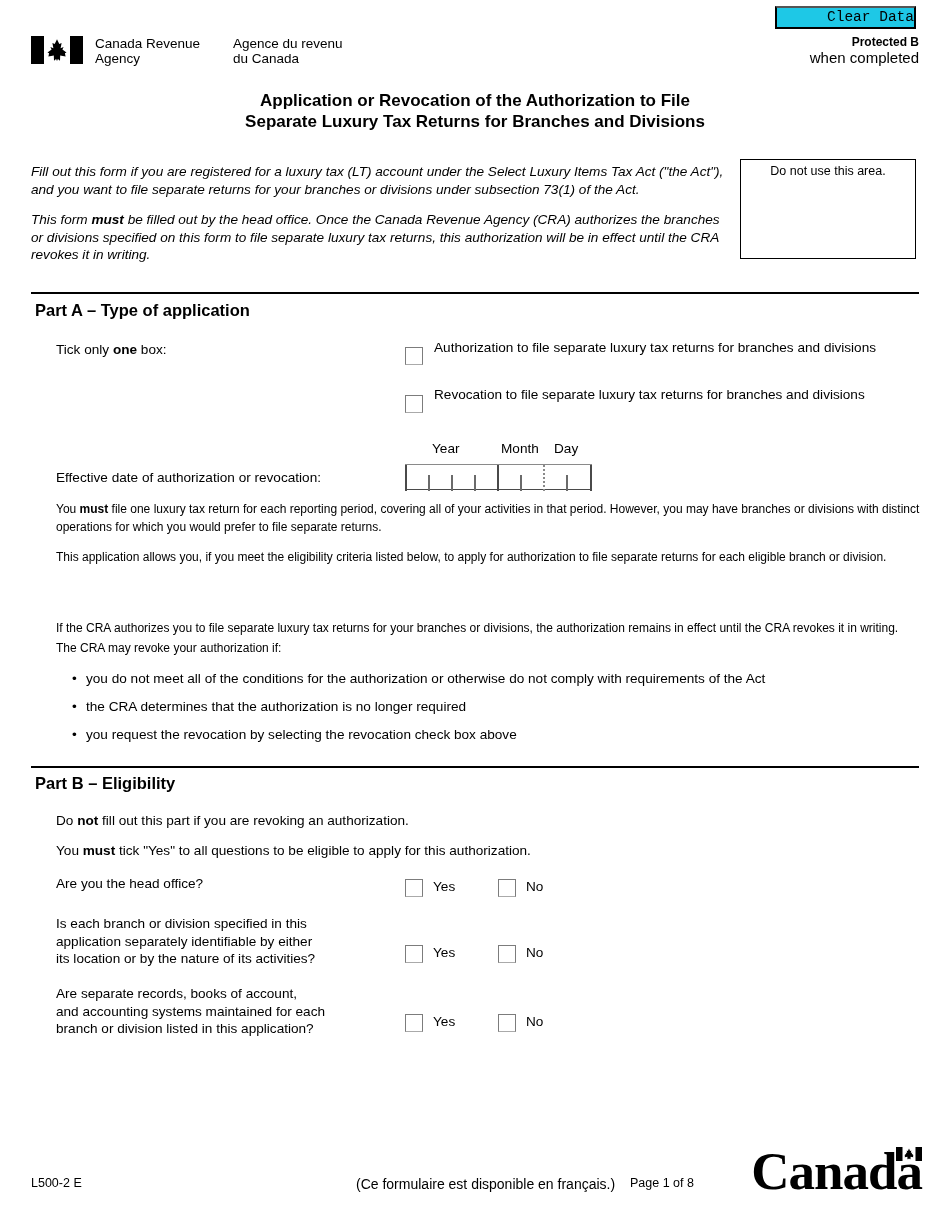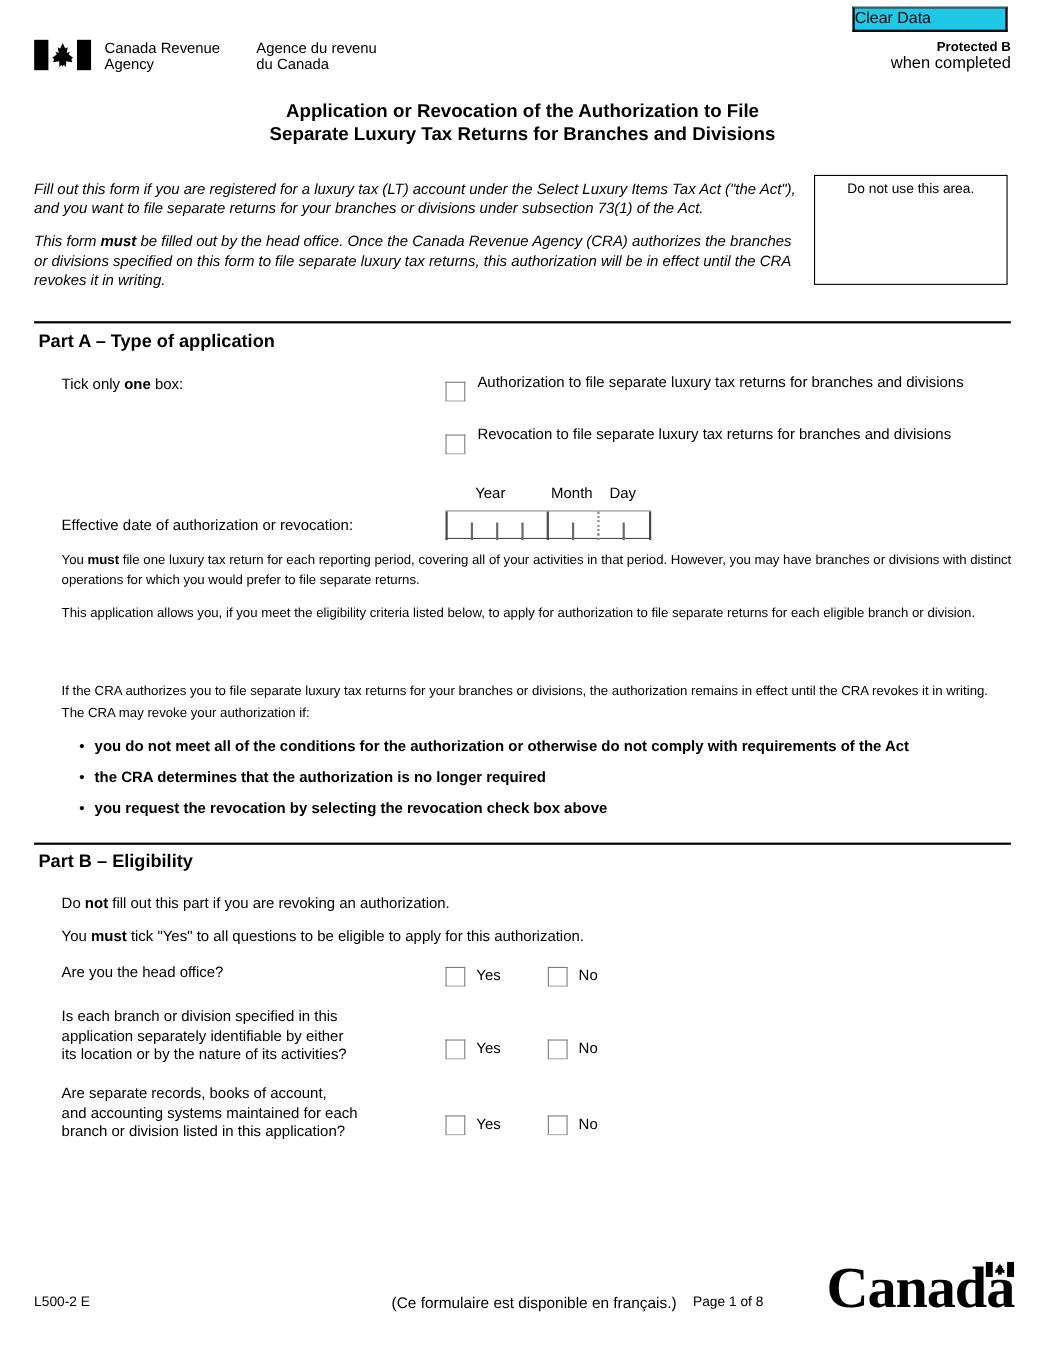--- a/index.html
+++ b/index.html
@@ -25,25 +25,25 @@
     position: absolute;
     left: 775px;
     top: 6px;
     width: 137px;
     height: 19px;
     background: #1ec8e6;
     border: 2px solid #000000;
     border-top-color: #555555;
     font-size: 14.5px;
     line-height: 19px;
-    text-align: left;
+    text-align: right;
     color: #000;
     cursor: pointer;
     box-sizing: content-box;
-    font-family: Liberation Sans, sans-serif;
+    font-family: Liberation Mono, monospace;
   }
 
   .cra-logo {
     position: absolute;
     left: 31px;
     top: 36px;
     width: 52px;
     height: 28px;
   }
 
@@ -206,21 +206,20 @@
     position: absolute;
     font-size: 13.6px;
     line-height: 17px;
   }
 
   
   .bullet-row {
     position: absolute;
     font-size: 13.6px;
     line-height: 17.6px;
-    font-weight: bold;
   }
   .bullet-dot {
     display: inline-block;
     width: 14px;
   }
 
   
   .footer-code {
     position: absolute;
     left: 31px;

